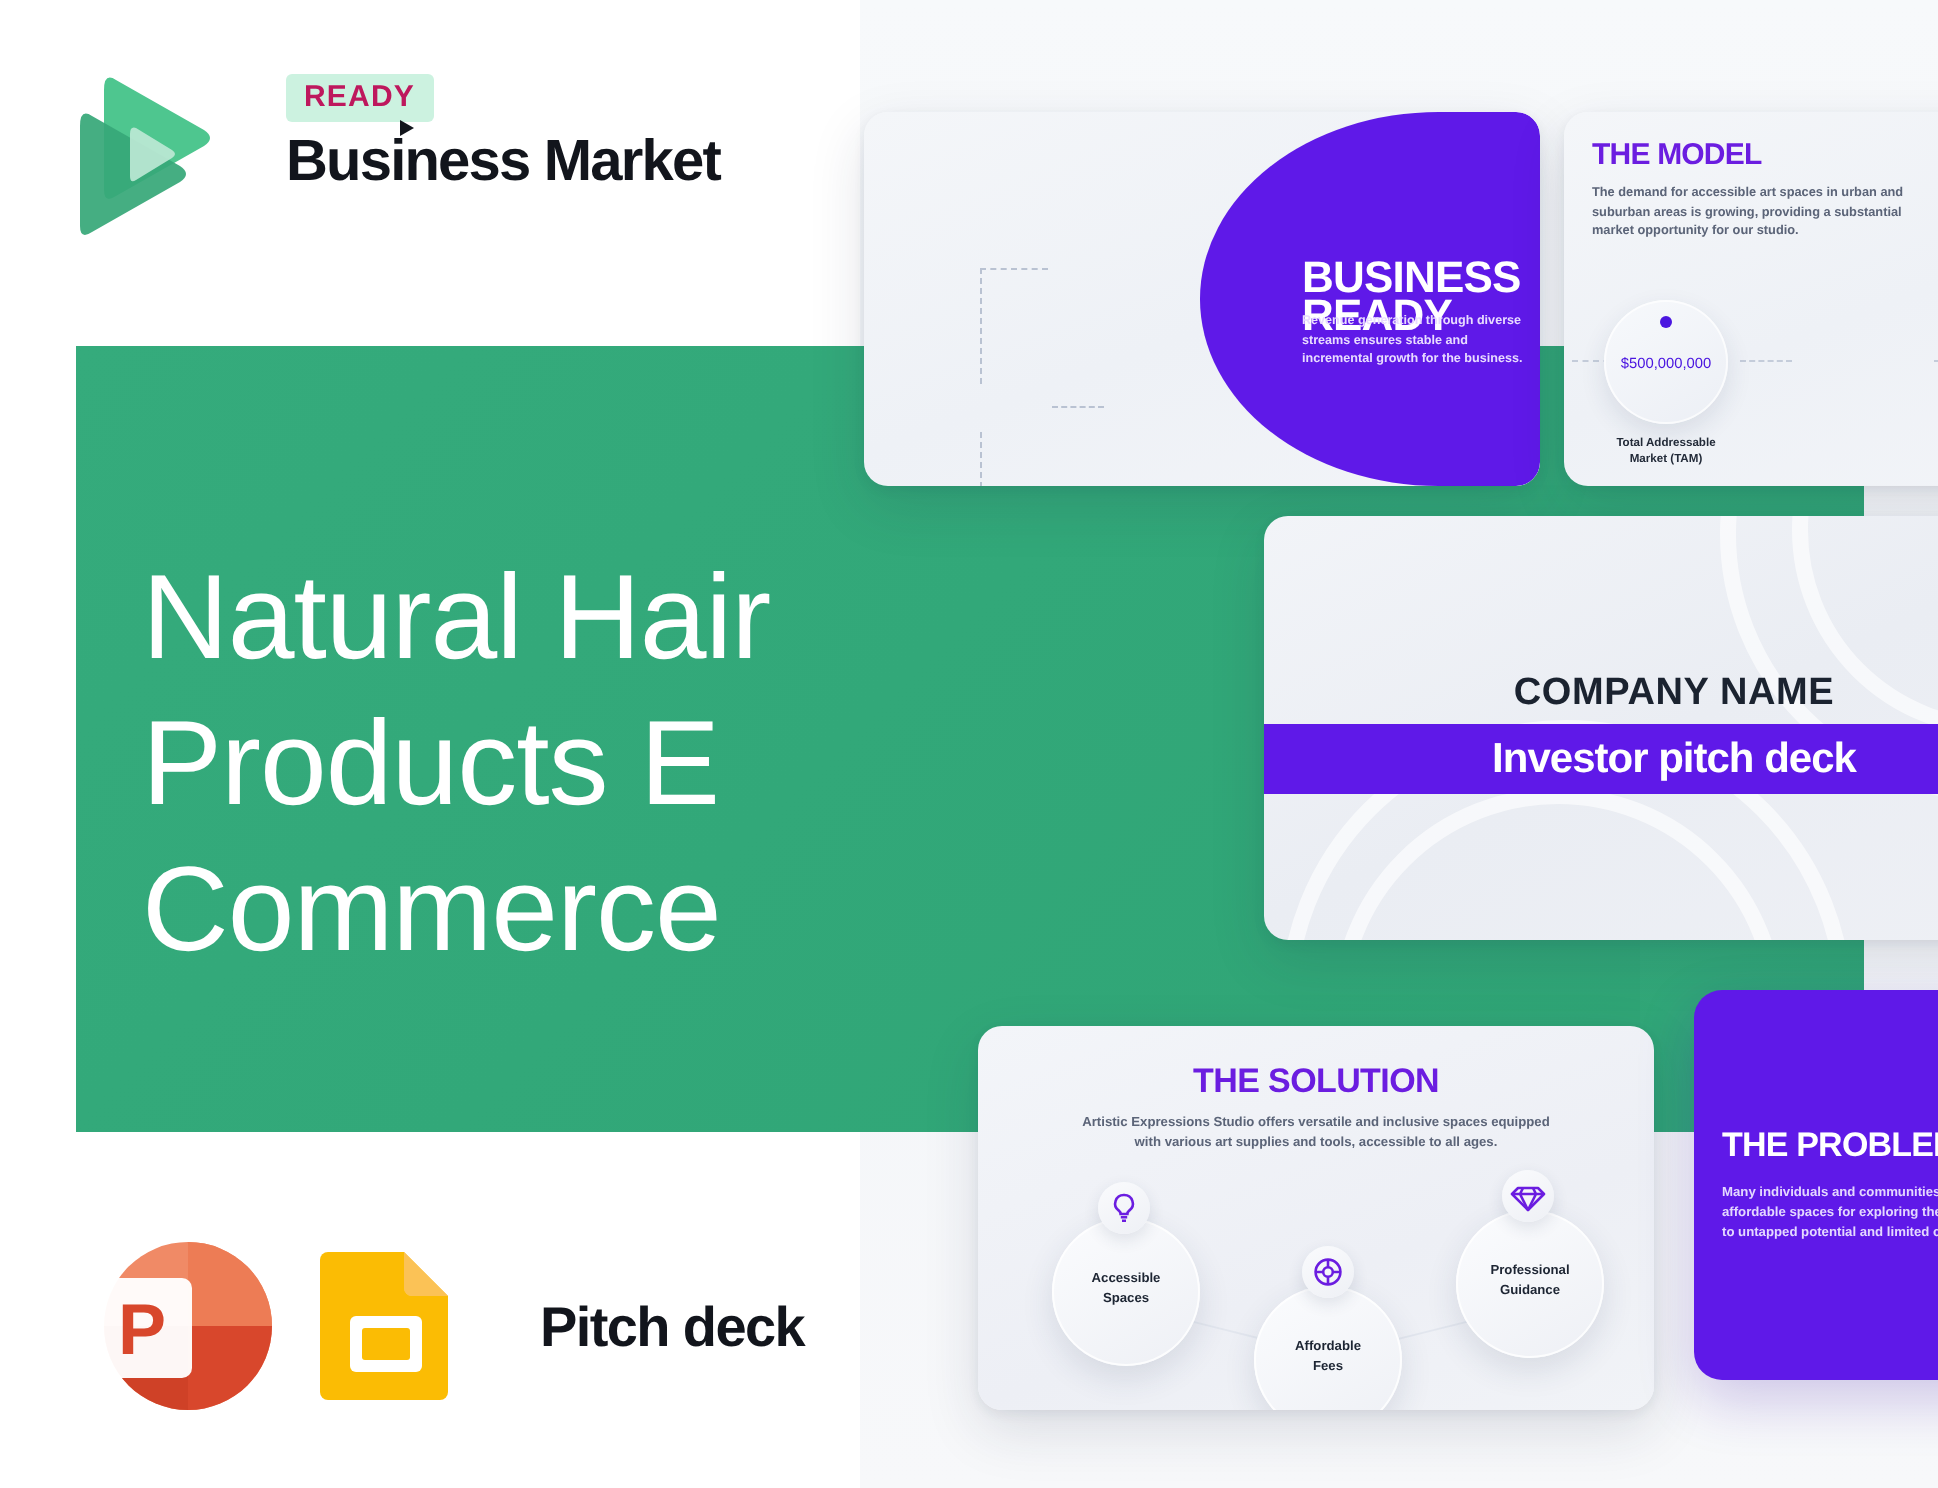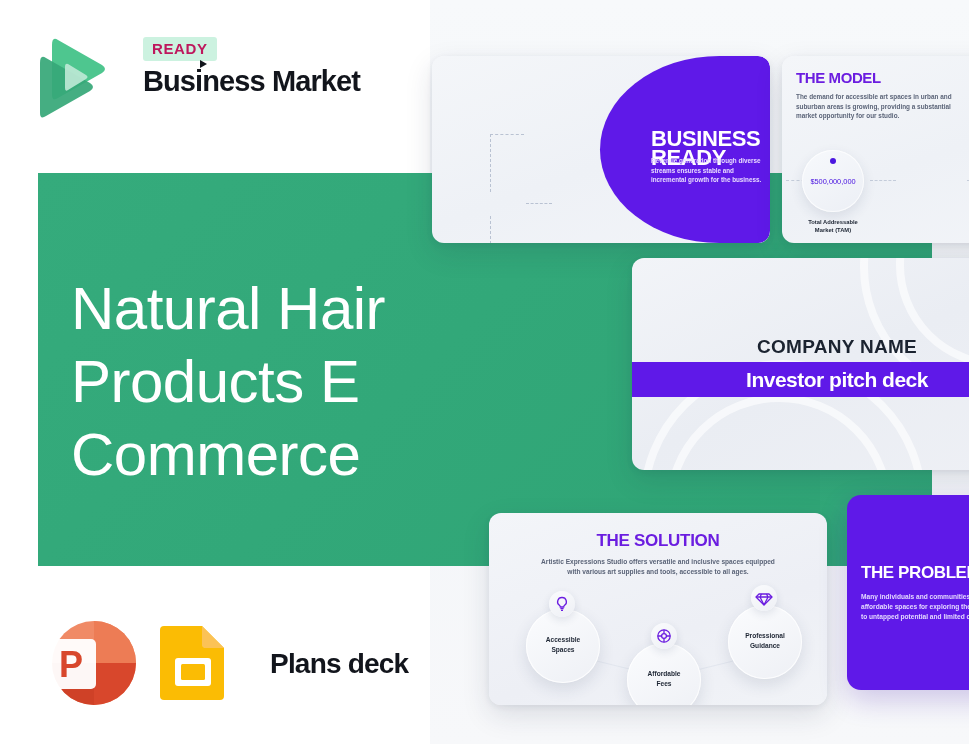--- a/index.html
+++ b/index.html
@@ -266,16 +266,16 @@
     </svg>
 
     <svg class="fmt-slides" viewBox="0 0 78 78">
       <path d="M10 2h38l22 22v48a4 4 0 0 1-4 4H10a4 4 0 0 1-4-4V6a4 4 0 0 1 4-4Z" fill="#fbbc04"></path>
       <path d="M48 2l22 22H52a4 4 0 0 1-4-4Z" fill="#fde293"></path>
       <path d="M48 2v18a4 4 0 0 0 4 4h18Z" fill="#f9a825" opacity=".55"></path>
       <rect x="21" y="34" width="36" height="28" rx="3" fill="#ffffff"></rect>
       <rect x="27" y="40" width="24" height="16" rx="1.5" fill="#fbbc04"></rect>
     </svg>
 
-    <div class="fmt-label">Plans deck</div>
+    <div class="fmt-label">Pitch deck</div>
   </div>
 
 </div>
 
 </body></html>

